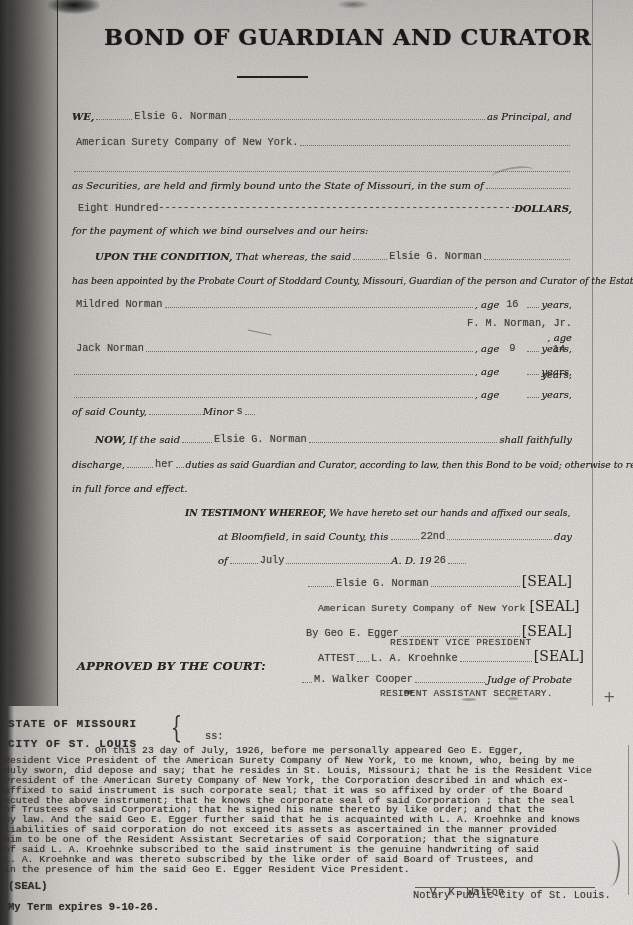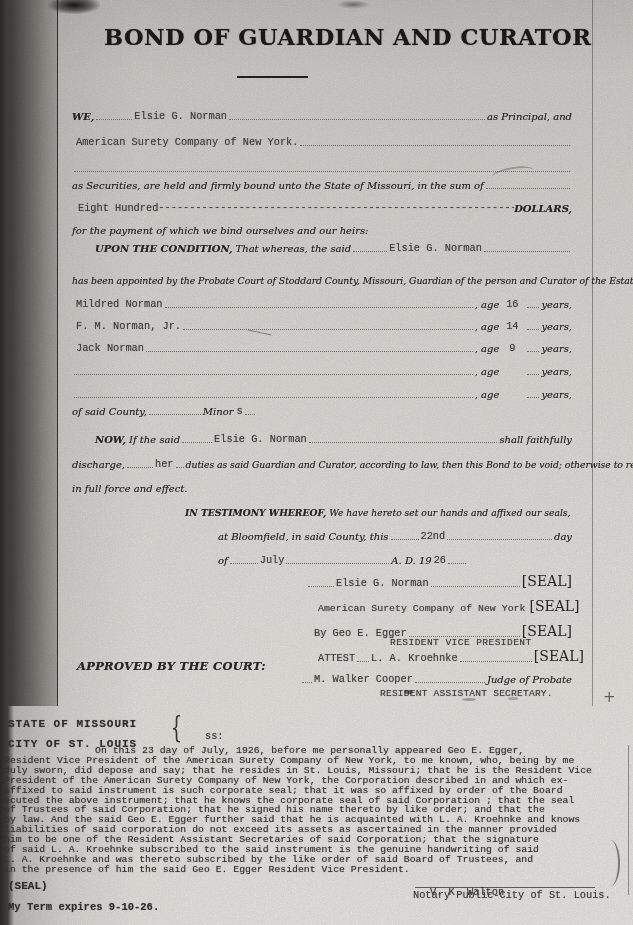--- a/index.html
+++ b/index.html
@@ -117,41 +117,41 @@
   <div class="ln" style="left:72px; top:199px; width:500px;">
     <span class="ty" style="margin-left:6px;">Eight Hundred</span>
     <span class="ty dashline">----------------------------------------------------------------</span>
     <span class="pr prb">DOLLARS,</span>
   </div>
 
   <div class="ln" style="left:72px; top:221px; width:500px;">
     <span class="pr">for the payment of which we bind ourselves and our heirs:</span>
   </div>
 
-  <div class="ln" style="left:95px; top:239px; width:477px;">
+  <div class="ln" style="left:95px; top:247px; width:477px;">
     <span class="pr prb">UPON THE CONDITION,</span>
     <span class="pr" style="margin-left:3px;">That whereas, the said</span>
     <span class="dot" style="flex:0 0 34px;"></span>
     <span class="ty">Elsie G. Norman</span>
     <span class="dot grow"></span>
   </div>
 
   <div class="ln" style="left:72px; top:271px; width:500px;">
     <span class="pr small">has been appointed by the Probate Court of Stoddard County, Missouri, Guardian of the person and Curator of the Estate of</span>
   </div>
 
   <div class="ln" style="left:72px; top:295px; width:500px;">
     <span class="ty" style="margin-left:4px;">Mildred Norman</span>
     <span class="dot grow"></span>
     <span class="pr">, age</span>
     <span class="ty" style="width:26px; text-align:center;">16</span>
     <span class="dot" style="flex:0 0 12px;"></span>
     <span class="pr">years,</span>
   </div>
-  <div class="ln" style="left:72px; top:317px; width:500px;">
+  <div class="ln" style="left:72px; top:317px; width:500px;flex-direction:column;">
     <span class="ty" style="margin-left:4px;">F. M. Norman, Jr.</span>
     <span class="dot grow"></span>
     <span class="pr">, age</span>
     <span class="ty" style="width:26px; text-align:center;">14</span>
     <span class="dot" style="flex:0 0 12px;"></span>
     <span class="pr">years,</span>
   </div>
   <div class="arrow-mark"></div>
   <div class="ln" style="left:72px; top:339px; width:500px;">
     <span class="ty" style="margin-left:4px;">Jack Norman</span>
@@ -235,21 +235,21 @@
     <span class="ty">Elsie G. Norman</span>
     <span class="dot grow"></span>
     <span class="seal-lab">[SEAL]</span>
   </div>
   <div class="ln" style="left:306px; top:599px; width:266px;">
     <span class="ty" style="font-size:9.9px; margin-left:12px;">American Surety Company of New York</span>
     <span class="dot grow"></span>
     <span class="seal-lab">[SEAL]</span>
   </div>
   <div class="ln" style="left:306px; top:624px; width:266px;">
-    <span class="ty" style="margin-left:8px;">By Geo E. Egger</span>
+    <span class="ty" style="">By Geo E. Egger</span>
     <span class="dot grow"></span>
     <span class="seal-lab">[SEAL]</span>
   </div>
   <div class="abs ty" style="left:390px; top:637px; font-size:9.6px; letter-spacing:0.4px;">RESIDENT VICE PRESIDENT</div>
   <div class="ln" style="left:318px; top:649px; width:266px;align-items:flex-end;">
     <span class="ty">ATTEST</span>
     <span class="dot" style="flex:0 0 12px;"></span>
     <span class="ty">L. A. Kroehnke</span>
     <span class="dot grow"></span>
     <span class="seal-lab">[SEAL]</span>

